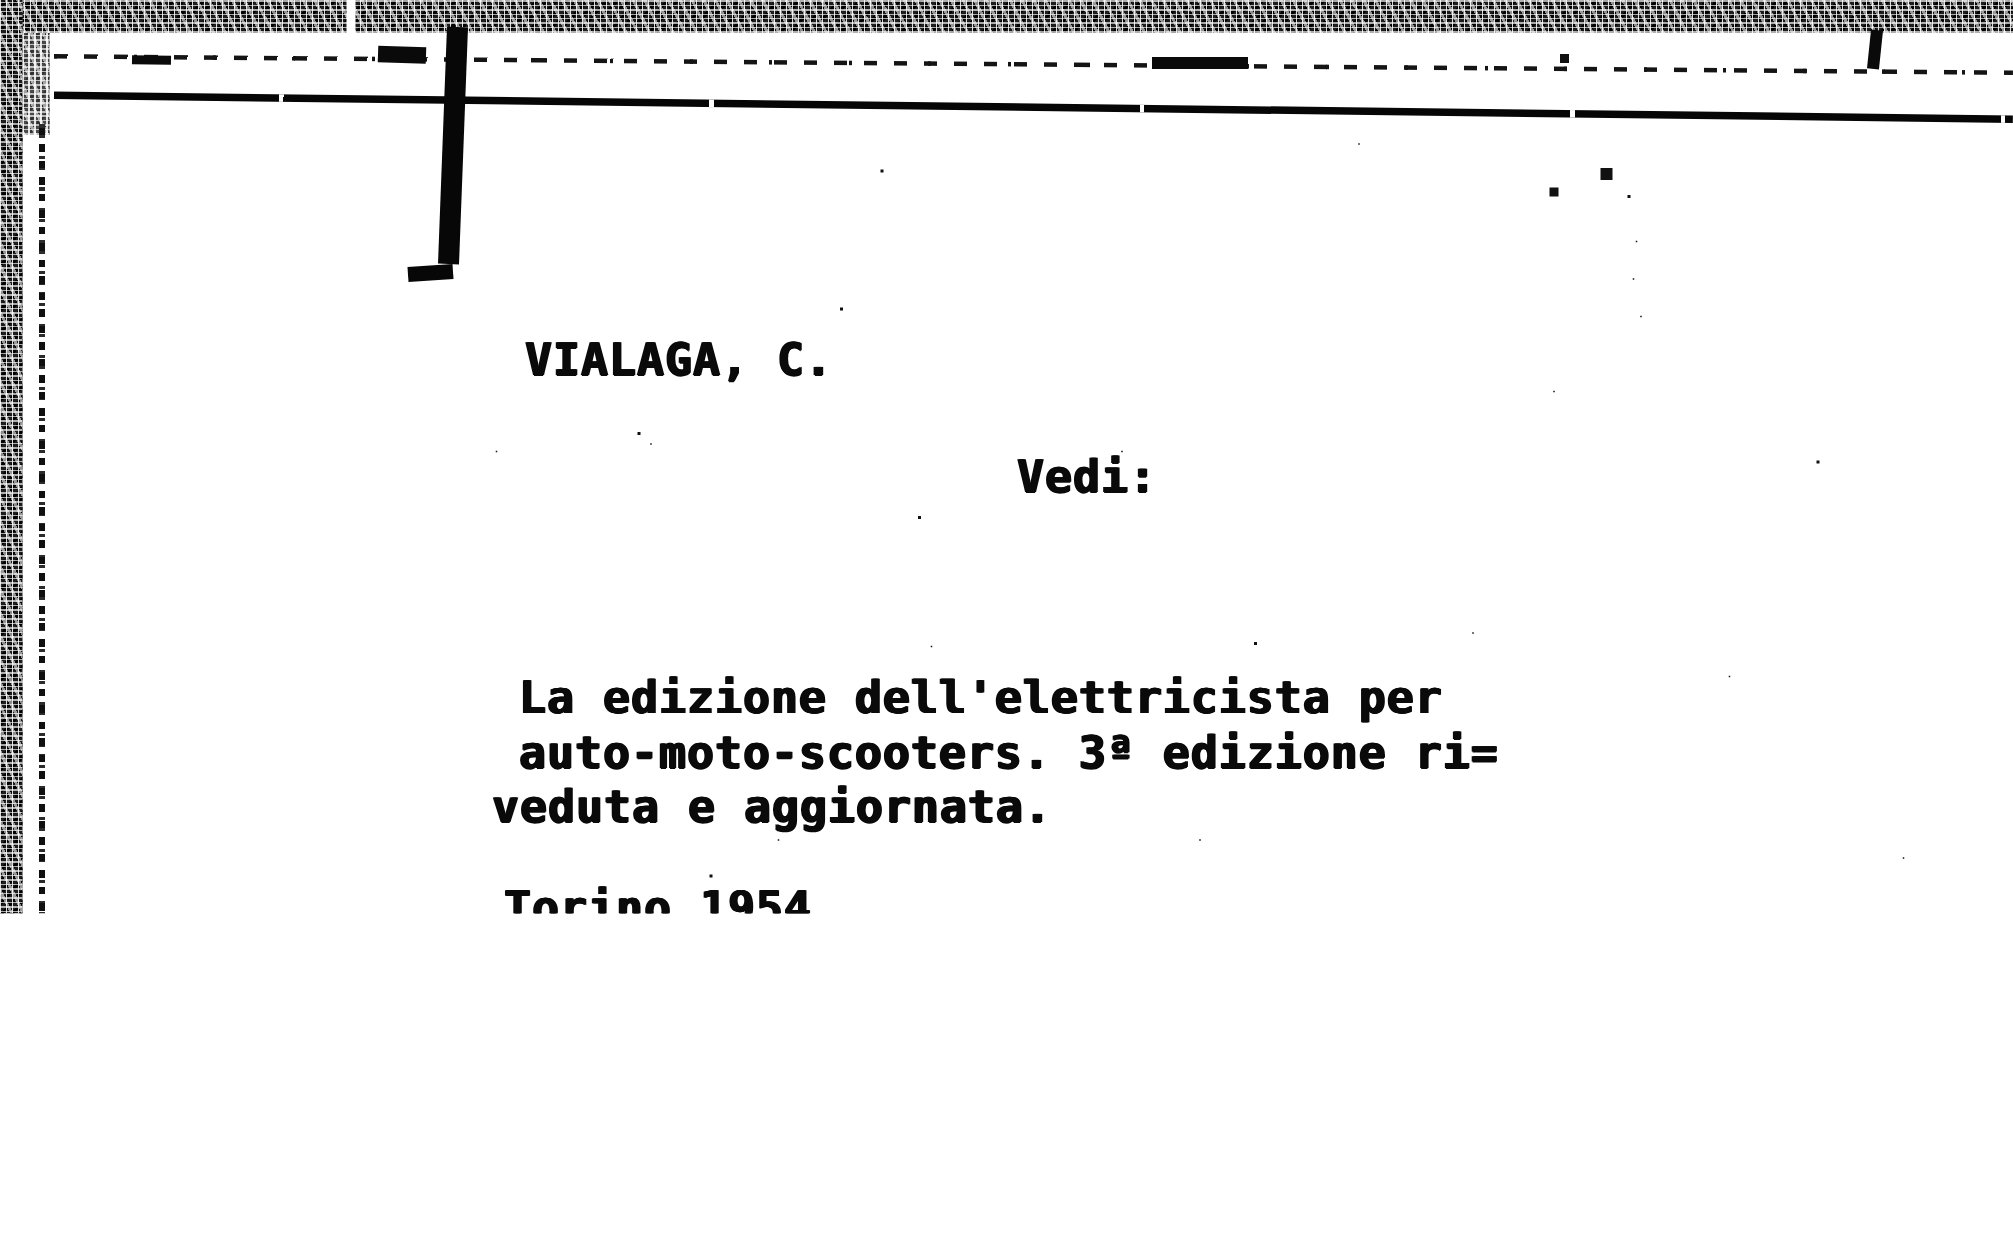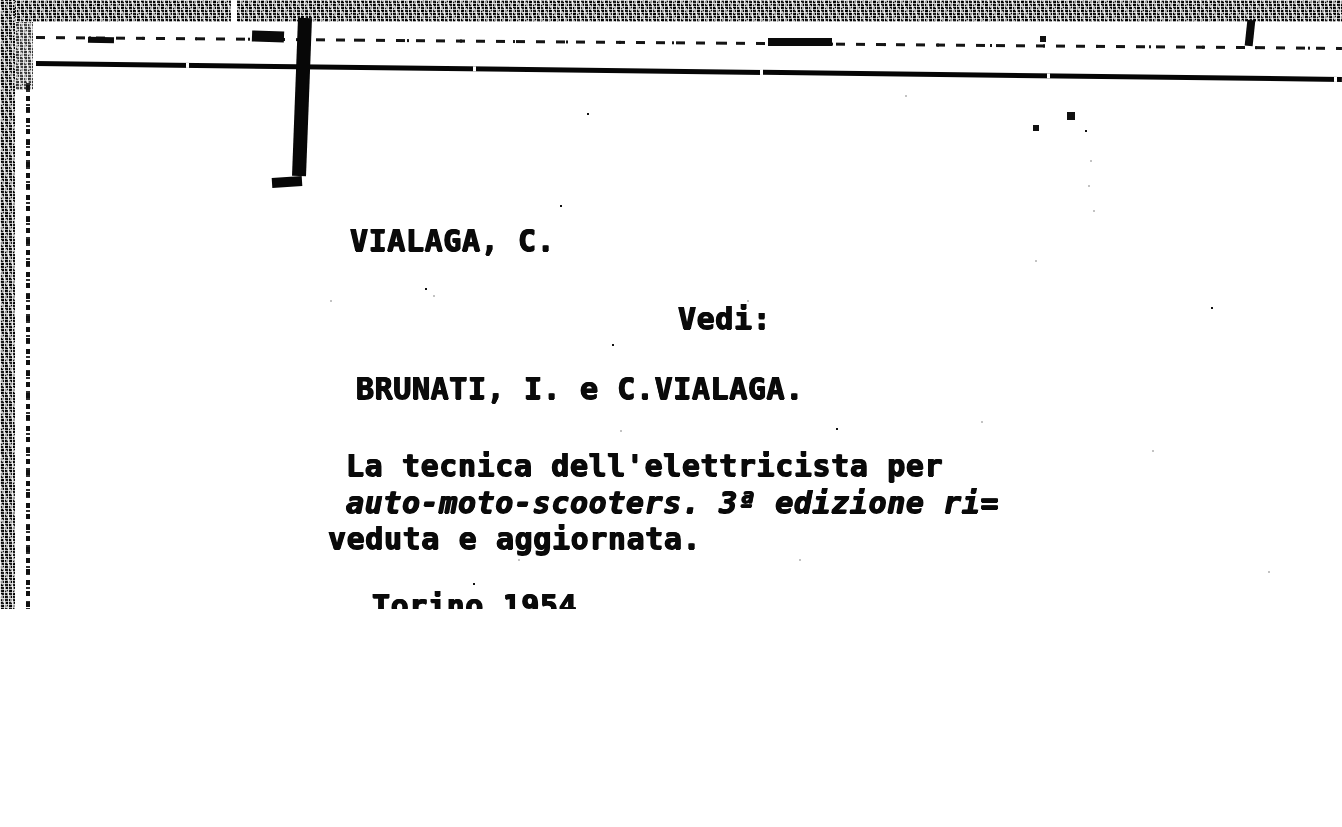--- a/index.html
+++ b/index.html
@@ -18,23 +18,23 @@
     font-size:30px;
     line-height:34px;
     letter-spacing:0.6px;
     white-space:pre;
     text-shadow:0.7px 0 0 currentColor,-0.7px 0 0 currentColor,0 0.6px 0 currentColor;
   }
   #heading  {left:350px;top:224px;}
   #vedi     {left:678px;top:302px;text-align:right;}
   #entry    {left:356px;top:372px;}
   #title1   {left:346px;top:449px;}
-  #title2   {left:346px;top:486px;font-style:italic;}
+  #title2   {left:346px;top:486px;}
   #title3   {left:328px;top:522px;}
-  #imprint  {left:372px;top:589px;}
+  #imprint  {left:336px;top:589px;}
   
   #fmark{
     position:absolute;left:116px;top:648px;
     color:#060606;font-weight:700;font-size:106px;line-height:100px;
     transform:rotate(-2deg) scaleX(0.95);
     text-shadow:1.5px 0 0 currentColor,-1.5px 0 0 currentColor,0 1.5px 0 currentColor,0 -1px 0 currentColor;
   }
   #stamp{
     position:absolute;left:918px;top:740px;
     transform:rotate(-90deg);transform-origin:0 0;
@@ -119,22 +119,21 @@
 
   <div id="rule-dotted"></div>
   <div id="rule-solid"></div>
   <div class="dash" style="left:88px;top:37px;width:26px;height:6px;transform:rotate(1deg);"></div>
   <div class="dash" style="left:252px;top:31px;width:32px;height:11px;transform:rotate(2deg);"></div>
   <div class="dash" style="left:768px;top:38px;width:64px;height:8px;"></div>
   <div class="dash" style="left:1246px;top:20px;width:8px;height:26px;transform:rotate(6deg);"></div>
 
   <div id="heading" class="typed">VIALAGA, C.</div>
   <div id="vedi" class="typed">Vedi:</div>
-  <div id="entry" class="typed">BRUNATI, I. e C.VIALAGA.</div>
-  <div id="title1" class="typed">La tecnica dell'elettricista per</div>
+  <div id="title1" class="typed">La edizione dell'elettricista per</div>
   <div id="title2" class="typed">auto-moto-scooters. 3ª edizione ri=</div>
   <div id="title3" class="typed">veduta e aggiornata.</div>
   <div id="imprint" class="typed">Torino,1954.</div>
 
   <div id="fmark">F</div>
   <div id="stamp">524</div>
 
   <svg id="ink-overlay" width="1342" height="827" viewBox="0 0 1342 827">
 
     <path d="M305,18 L299,176" stroke="#070707" stroke-width="14" fill="none"></path>

